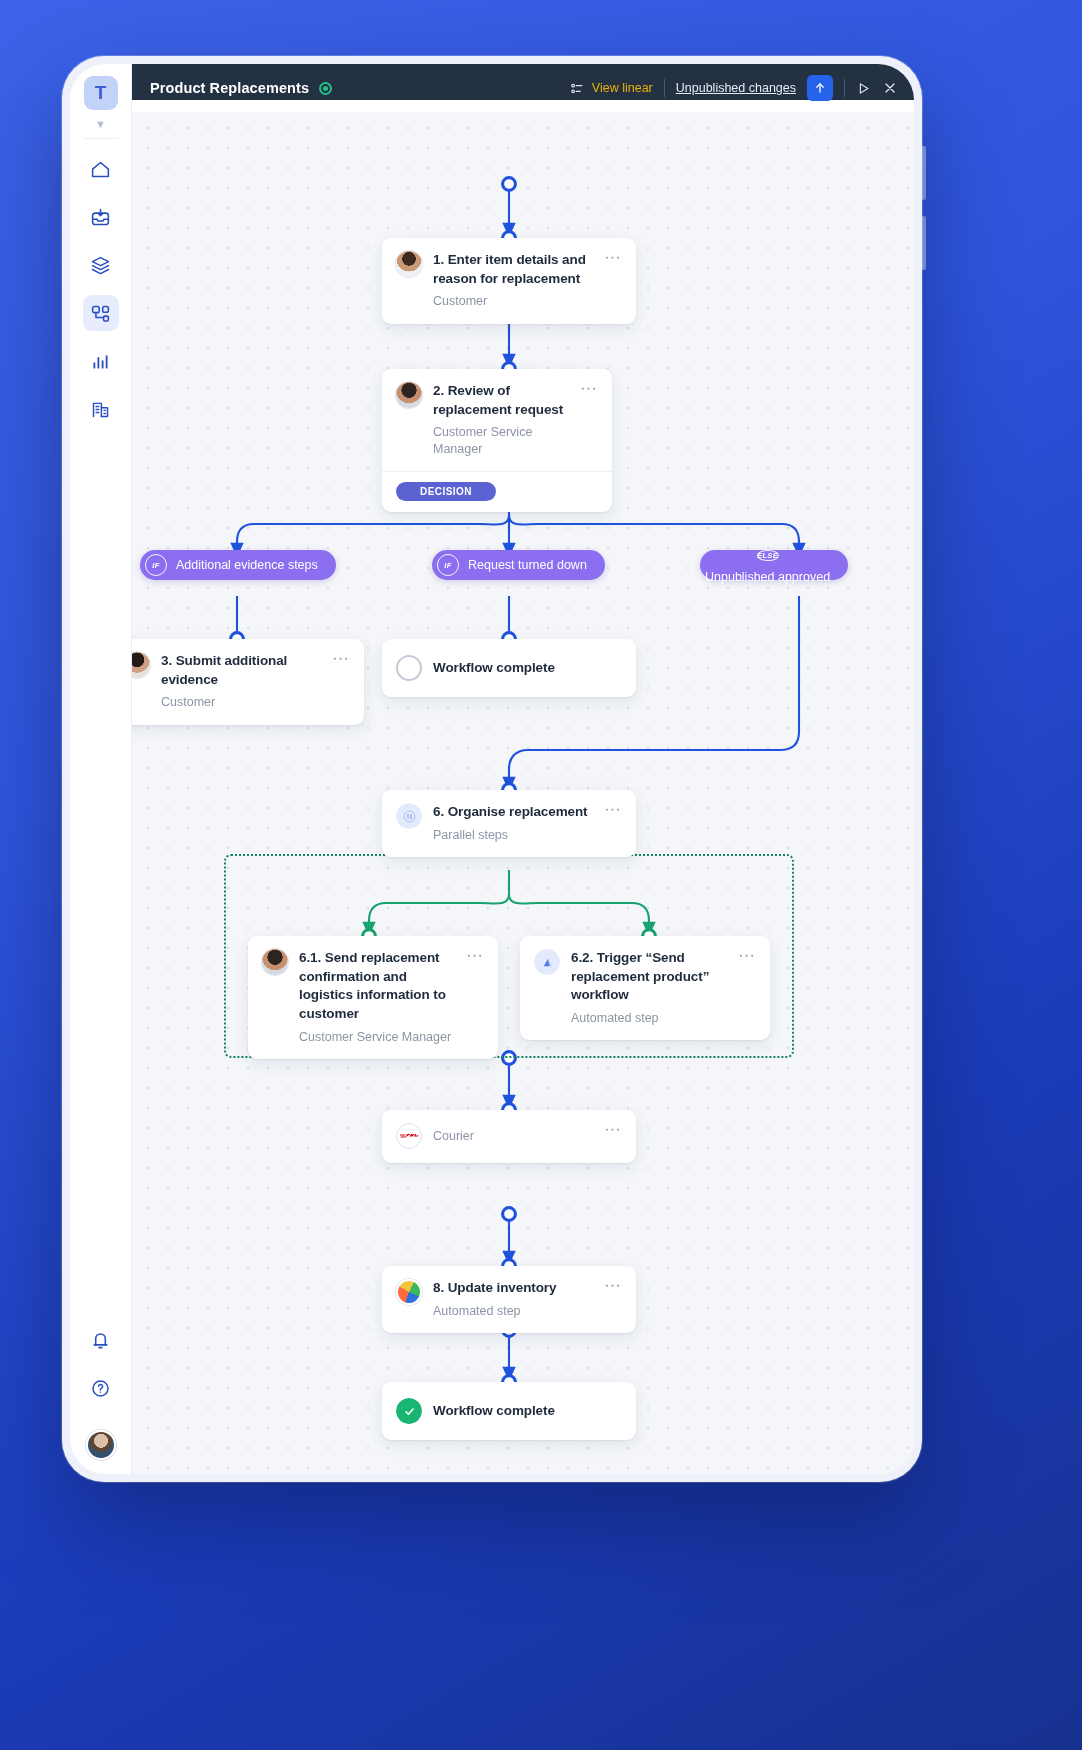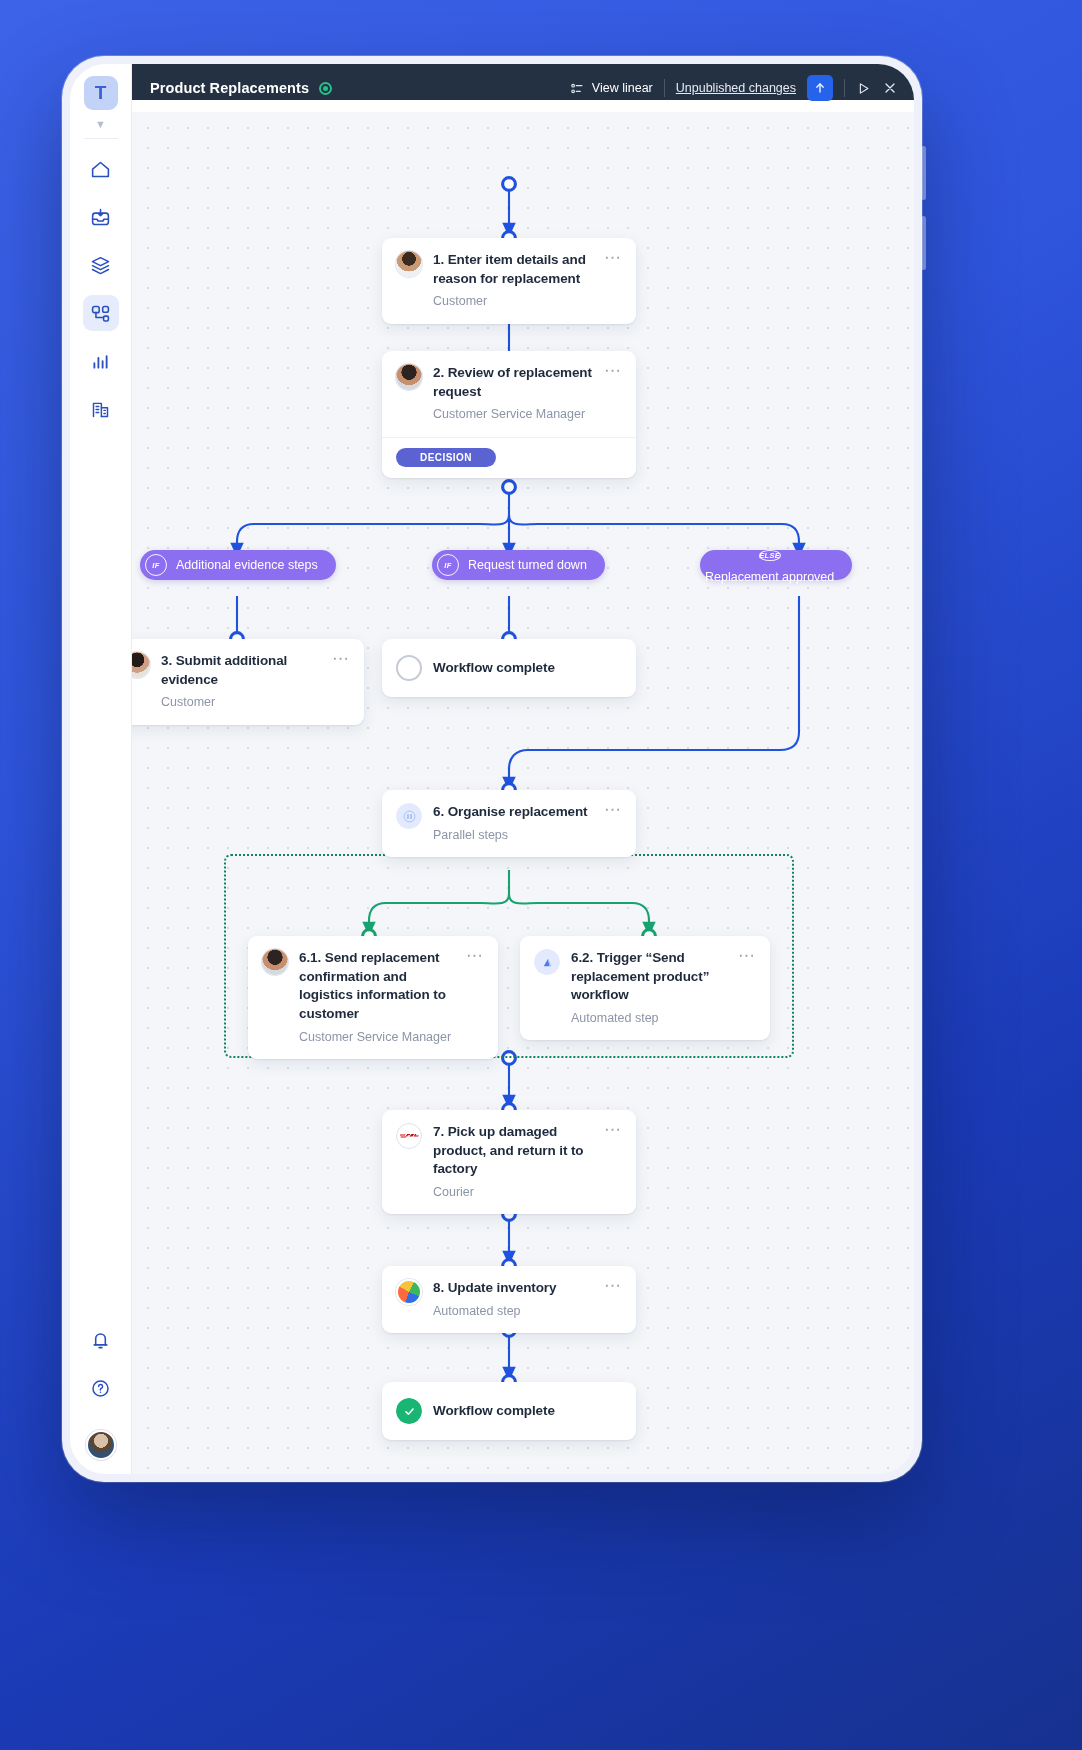--- a/index.html
+++ b/index.html
@@ -81,21 +81,21 @@
     z-index: 5;
   }
   #wf-title { color: #fff; font-size: 14.5px; font-weight: 700; letter-spacing: .1px; }
   #live-dot {
     width: 13px; height: 13px; border-radius: 50%;
     border: 2px solid #25c08a; margin-left: 10px;
     display: flex; align-items: center; justify-content: center;
   }
   #live-dot i { width: 5px; height: 5px; border-radius: 50%; background: #25c08a; display: block; }
   #topbar-right { margin-left: auto; display: flex; align-items: center; gap: 11px; }
-  .tb-text { color: #ffffff; font-size: 12.5px; }
+  .tb-text { color: #eab308; font-size: 12.5px; }
   .tb-btn { display: flex; align-items: center; gap: 7px; cursor: pointer; }
   .tb-div { width: 1px; height: 18px; background: #4a5769; }
   #unpub { color: #e6ebf3; font-size: 12.5px; text-decoration: underline; cursor: pointer; }
   #publish-btn {
     width: 26px; height: 26px; border-radius: 5px; background: #2563eb;
     display: flex; align-items: center; justify-content: center; cursor: pointer;
   }
   .tb-icon-btn { cursor: pointer; display: flex; align-items: center; justify-content: center; }
 
   
@@ -386,21 +386,21 @@
           <div class="node-body">
             <div class="node-ico av av-a"></div>
             <div class="node-text">
               <div class="node-title">1. Enter item details and reason for replacement</div>
               <div class="node-sub">Customer</div>
             </div>
             <div class="node-dots">⋯</div>
           </div>
         </div>
 
-        <div class="node" style="left:250px; top:239px; width:254px;">
+        <div class="node" style="left:250px; top:257px; width:230px;">
           <div class="node-body">
             <div class="node-ico av av-b"></div>
             <div class="node-text">
               <div class="node-title">2. Review of replacement request</div>
               <div class="node-sub">Customer Service Manager</div>
             </div>
             <div class="node-dots">⋯</div>
           </div>
           <div class="node-foot">
             <span class="badge-decision">DECISION</span>
@@ -410,21 +410,21 @@
         <div class="pill" style="left:8px; top:438px;">
           <span class="pill-badge">IF</span>
           <span class="pill-label">Additional evidence steps</span>
         </div>
         <div class="pill" style="left:300px; top:438px;">
           <span class="pill-badge">IF</span>
           <span class="pill-label">Request turned down</span>
         </div>
         <div class="pill" style="left:568px; top:438px;flex-direction:column;">
           <span class="pill-badge">ELSE</span>
-          <span class="pill-label">Replacement approved</span>
+          <span class="pill-label">Unpublished approved</span>
         </div>
 
         <div class="node" style="left:-22px; top:527px; width:254px;">
           <div class="node-body">
             <div class="node-ico av av-c"></div>
             <div class="node-text">
               <div class="node-title">3. Submit additional evidence</div>
               <div class="node-sub">Customer</div>
             </div>
             <div class="node-dots">⋯</div>
@@ -497,21 +497,20 @@
                     <path d="M0 5h12l-1.6 2H0z"></path>
                       <path d="M1.4 9h12l-1.6 2H1.4z"></path>
                     <path d="M15 4h7l-2 2.6h-3.2L15 9h-3z"></path>
                     <path d="M24 4h6l-3.6 5H20z"></path>
                     <path d="M31.5 4h3.2l-2.1 2.9H40L38 9h-9z"></path>
                   </g>
                 </svg>
               </div>
             </div>
             <div class="node-text">
-              <div class="node-title">7. Pick up damaged product, and return it to factory</div>
               <div class="node-sub">Courier</div>
             </div>
             <div class="node-dots">⋯</div>
           </div>
         </div>
 
         <div class="node" style="left:250px; top:1154px; width:254px;">
           <div class="node-body">
             <div class="node-ico ico-inv"></div>
             <div class="node-text">

